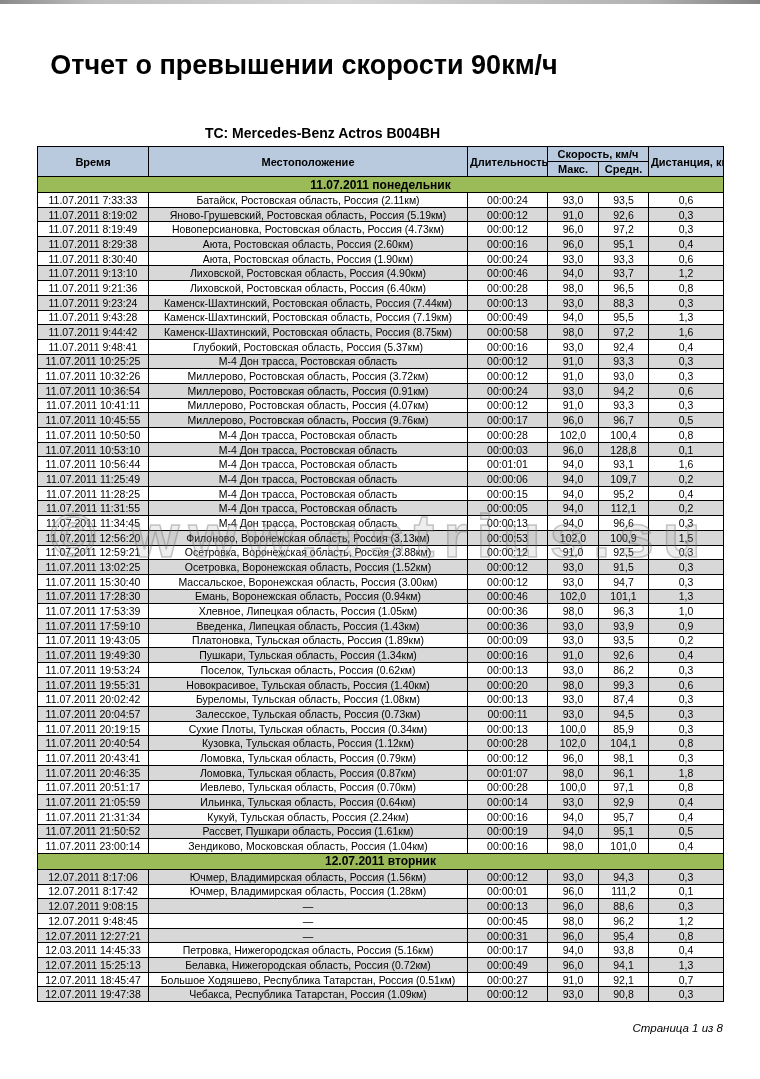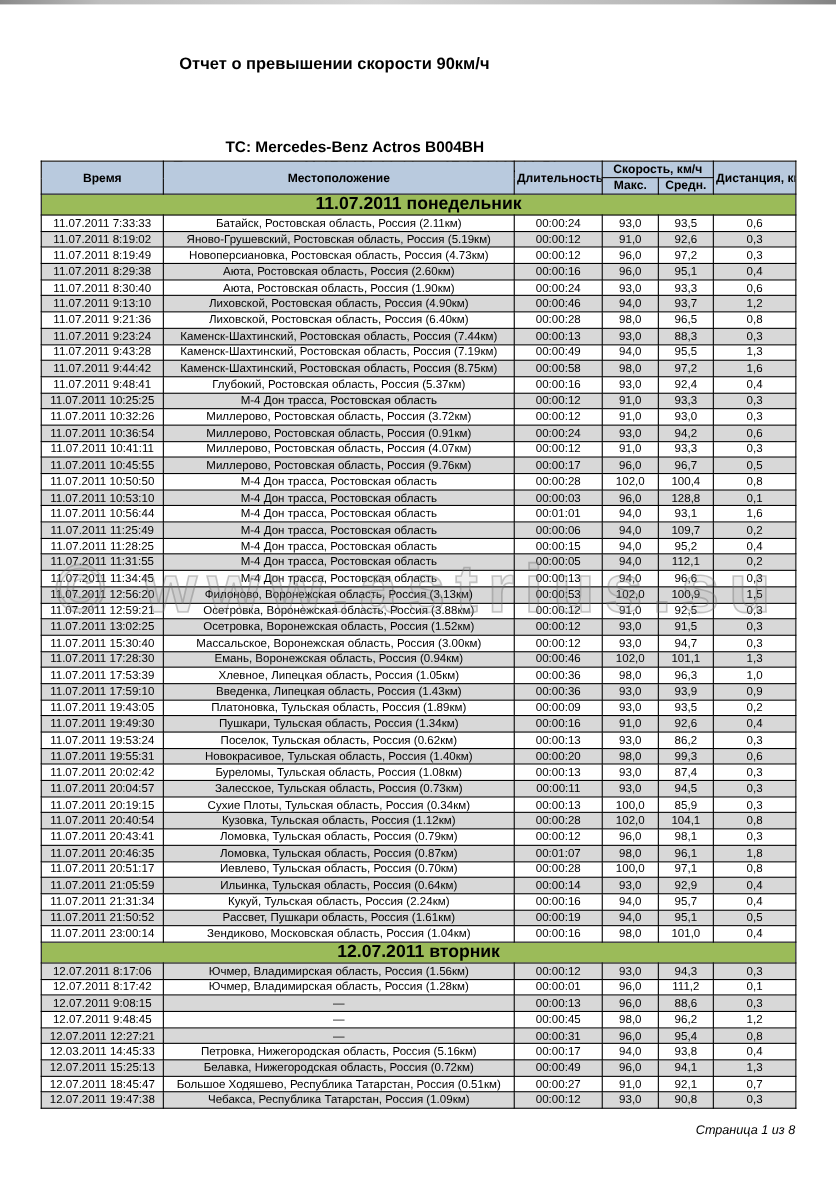--- a/index.html
+++ b/index.html
@@ -8,21 +8,21 @@
     width:760px; height:1079px; position:relative; overflow:hidden;
     font-family:"Liberation Sans", sans-serif; color:#000;
   }
   .scan-edge {
     position:absolute; top:0; left:0; width:760px; height:4px;
     background:linear-gradient(90deg,#4a4a4a,#9a9a9a 12%,#c0c0c0 45%,#8a8a8a 85%,#3f3f3f);
     opacity:.65;
   }
   .report-title {
     position:absolute; top:50px; left:0; width:608px; text-align:center;
-    font-size:15px; font-weight:bold; letter-spacing:0;
+    font-size:27px; font-weight:bold; letter-spacing:0;
   }
   .report-period {
     position:absolute; top:96px; left:0; width:665px; text-align:center;
     font-size:13.5px; font-weight:bold;margin-top:48px;
   }
   .report-vehicle {
     position:absolute; top:125px; left:0; width:645px; text-align:center;
     font-size:14px; font-weight:bold;
   }
   table.report {
@@ -31,21 +31,21 @@
   }
   table.report th, table.report td {
     border:1px solid #000; text-align:center; vertical-align:middle;
     overflow:hidden; white-space:nowrap;
   }
   table.report thead th {
     background:var(--header-bg,#b9cade); font-size:11px; font-weight:bold;
     height:15px; padding:1px 2px;
   }
   td.section-cell {
-    background:var(--section-bg,#9bbb59); font-weight:bold; font-size:16px;
+    background:var(--section-bg,#9bbb59); font-weight:bold; font-size:12px;
     height:16px;
   }
   table.report tbody td.data-cell {
     font-size:10.5px; height:14.7px; padding:0 2px; font-weight:normal;
   }
   tr.row-gray td.data-cell { background:var(--stripe-bg,#d8d8d8); }
   tr.row-white td.data-cell { background:#ffffff; }
   .watermark {
     position:absolute; top:504px; left:40px; width:680px; height:64px;
     text-align:center; font-size:62px; font-weight:bold; letter-spacing:9px;

